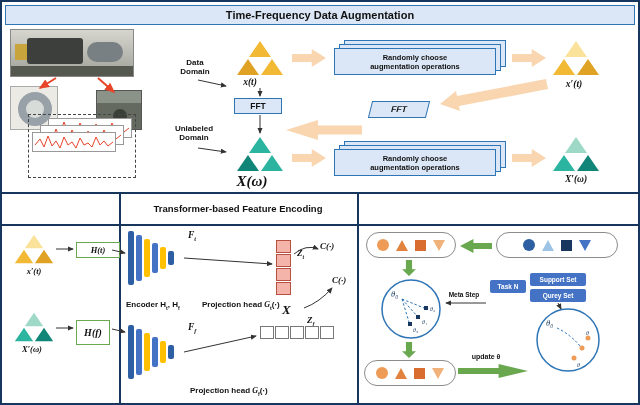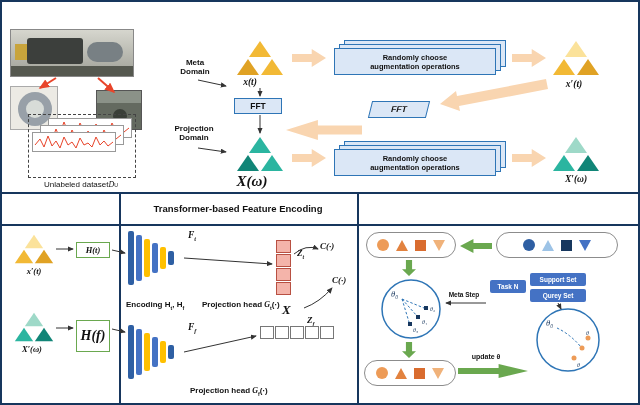--- a/index.html
+++ b/index.html
@@ -37,20 +37,21 @@
   .redar{stroke:#e8442a;stroke-width:2;fill:none}
   .dash{stroke:#2e75b6;stroke-width:1;fill:none;stroke-dasharray:2.5,2}
   .th{font-family:"Liberation Serif",serif;font-style:italic;font-size:8.5px;fill:#17365d}
   .th2{font-family:"Liberation Serif",serif;font-style:italic;font-size:6px;fill:#17365d}
 </style>
 </head>
 <body>
 
 <div class="stage">
 
+  <div class="t titlebar ctr b">Time-Frequency Data Augmentation</div>
 
   <div class="abs" style="left:8px;top:27px;width:124px;height:48px;background:linear-gradient(#d6d6ce,#9fa097);border:1px solid #888">
     <div class="abs" style="left:0;bottom:0;width:100%;height:10px;background:#55584f"></div>
     <div class="abs" style="left:16px;top:8px;width:56px;height:26px;background:#3c3f3c;border-radius:3px"></div>
     <div class="abs" style="left:76px;top:12px;width:36px;height:20px;background:#788084;border-radius:10px"></div>
     <div class="abs" style="left:4px;top:14px;width:12px;height:16px;background:#c8a43c"></div>
   </div>
   <div class="abs" style="left:8px;top:84px;width:48px;height:44px;background:#eceae4;border:1px solid #aaa">
     <div class="abs" style="left:7px;top:5px;width:34px;height:34px;border:8px solid #98a0a8;border-radius:50%;background:#d8dcd8"></div>
   </div>
@@ -68,32 +69,27 @@
   <div class="plot" style="left:38px;top:123px">
     <svg width="82" height="18">
         <polyline points="2,12 7,6 11,14 15,3 19,13 23,8 27,15 31,4 35,12 39,9 43,15 47,5 51,12 55,10 59,14 63,4 67,12 71,8 75,13 80,9" fill="none" stroke="#e8442a" stroke-width="1"></polyline>
       </svg>
   </div>
   <div class="plot" style="left:30px;top:130px">
     <svg width="82" height="18">
         <polyline points="2,12 7,6 11,14 15,3 19,13 23,8 27,15 31,4 35,12 39,9 43,15 47,5 51,12 55,10 59,14 63,4 67,12 71,8 75,13 80,9" fill="none" stroke="#e8442a" stroke-width="1"></polyline>
       </svg>
   </div>
-  <div class="t ctr" style="left:14px;top:178px;width:130px;font-size:8px">
-    <span>Unlabeled dataset </span>
-      <span class="ser">D</span>
-      <sub>U</sub>
-  </div>
 
   <div class="t b ctr" style="left:168px;top:56px;width:50px;font-size:8px;flex-direction:column">
-    <span>Meta</span>
+    <span>Data</span>
     <span>Domain</span>
   </div>
   <div class="t b ctr" style="left:164px;top:122px;width:56px;font-size:8px;flex-direction:column">
-    <span>Projection</span>
+    <span>Unlabeled</span>
     <span>Domain</span>
   </div>
 
   <svg class="abs" style="left:234px;top:38px" width="48" height="36" viewBox="0 0 48 36">
     <polygon points="24,1 13,17 35,17" fill="#f2b935"></polygon>
     <polygon points="12,19 1,35 23,35" fill="#e0a224"></polygon>
     <polygon points="36,19 25,35 47,35" fill="#f2b935"></polygon>
   </svg>
   <div class="t ser b ctr" style="left:226px;top:75px;width:44px;font-size:9.5px">x(t)</div>
 
@@ -153,29 +149,29 @@
   <div class="vline" style="left:355px;top:190px;height:213px"></div>
 
   <div class="t b ctr" style="left:117px;top:201px;width:238px;font-size:9.5px">Transformer-based Feature Encoding</div>
 
   <svg class="abs" style="left:12px;top:232px" width="40" height="30" viewBox="0 0 48 36">
     <polygon points="24,1 13,17 35,17" fill="#fbe29a"></polygon>
     <polygon points="12,19 1,35 23,35" fill="#f2b935"></polygon>
     <polygon points="36,19 25,35 47,35" fill="#e0a224"></polygon>
   </svg>
   <div class="t ser b ctr" style="left:8px;top:264px;width:48px;font-size:8.5px">x′(t)</div>
-  <div class="hbox ser b" style="left:74px;top:240px;width:34px;height:16px;font-size:8.5px">H(t)</div>
+  <div class="hbox ser b" style="left:74px;top:240px;width:44px;height:16px;font-size:8.5px">H(t)</div>
 
   <svg class="abs" style="left:12px;top:310px" width="40" height="30" viewBox="0 0 48 36">
     <polygon points="24,1 13,17 35,17" fill="#9ed9c8"></polygon>
     <polygon points="12,19 1,35 23,35" fill="#2bb5a0"></polygon>
     <polygon points="36,19 25,35 47,35" fill="#118577"></polygon>
   </svg>
   <div class="t ser b ctr" style="left:4px;top:342px;width:52px;font-size:8.5px">X′(ω)</div>
-  <div class="hbox ser b" style="left:74px;top:318px;width:34px;height:32px;font-size:14px">H(f)</div>
+  <div class="hbox ser b" style="left:74px;top:318px;width:34px;height:25px;font-size:10px">H(f)</div>
 
   <div class="enc" style="left:126px;top:226px">
     <div class="bar" style="height:54px;background:#2e5fa3"></div>
     <div class="bar" style="height:46px;background:#4472c4"></div>
     <div class="bar" style="height:38px;background:#ffc000"></div>
     <div class="bar" style="height:30px;background:#4472c4"></div>
     <div class="bar" style="height:22px;background:#ffc000"></div>
     <div class="bar" style="height:14px;background:#2e5fa3"></div>
   </div>
   <div class="t ser b" style="left:186px;top:228px;font-size:9.5px">
@@ -188,21 +184,21 @@
     <div class="zt-cell"></div>
     <div class="zt-cell"></div>
   </div>
   <div class="t ser b" style="left:295px;top:246px;font-size:9px">
     <span>Z</span><sub>t</sub>
   </div>
   <div class="t ser b" style="left:318px;top:239px;font-size:9px">C(·)</div>
   <div class="t ser b" style="left:330px;top:273px;font-size:9px">C(·)</div>
 
   <div class="t b" style="left:124px;top:298px;font-size:8px">
-    <span>Encoding H</span><sub>t</sub><span>, H</span><sub>f</sub>
+    <span>Encoder H</span><sub>t</sub><span>, H</span><sub>f</sub>
   </div>
   <div class="t b" style="left:200px;top:298px;font-size:8px">
     <span>Projection head </span><span class="ser">G</span><sub>t</sub><span>(·)</span>
   </div>
 
   <div class="t ser b" style="left:280px;top:300px;font-size:13px">X</div>
   <div class="t ser b" style="left:305px;top:313px;font-size:9px">
     <span>Z</span><sub>f</sub>
   </div>
   <div class="hstack" style="left:258px;top:324px">

